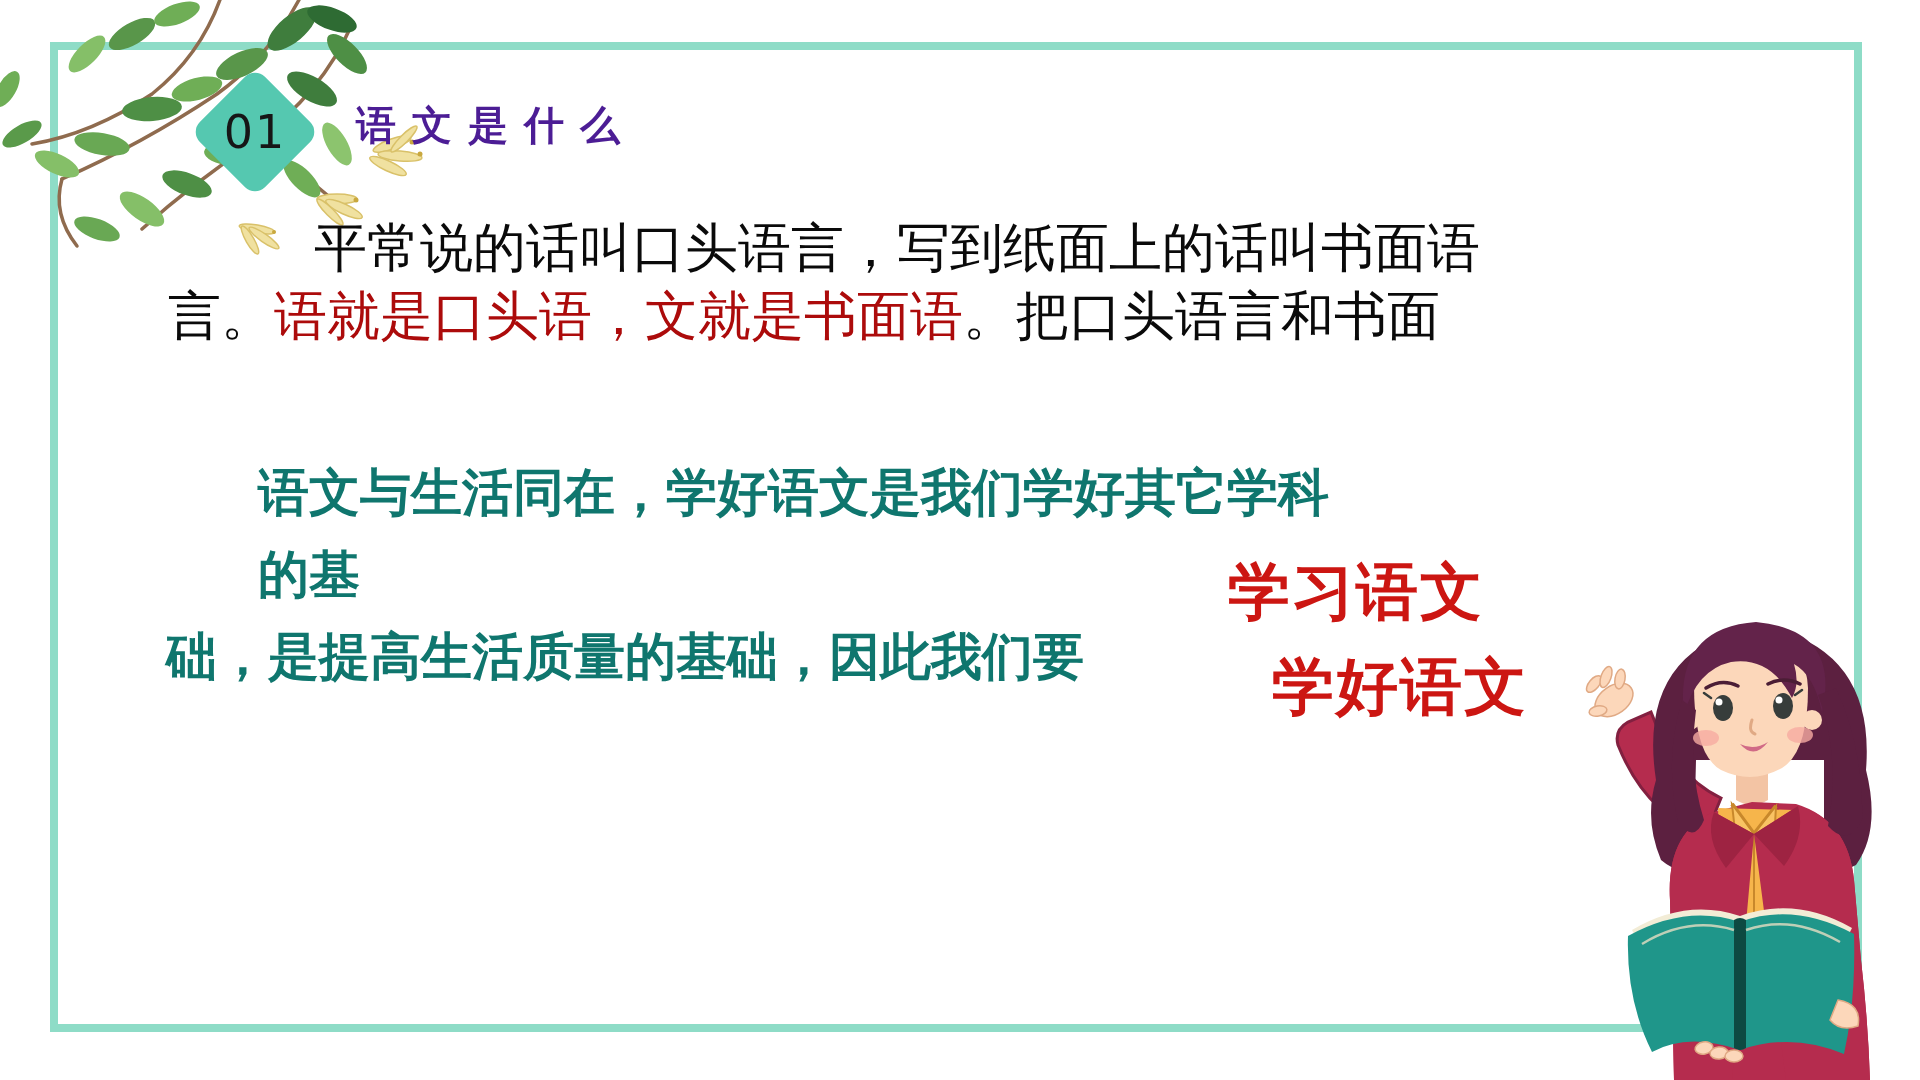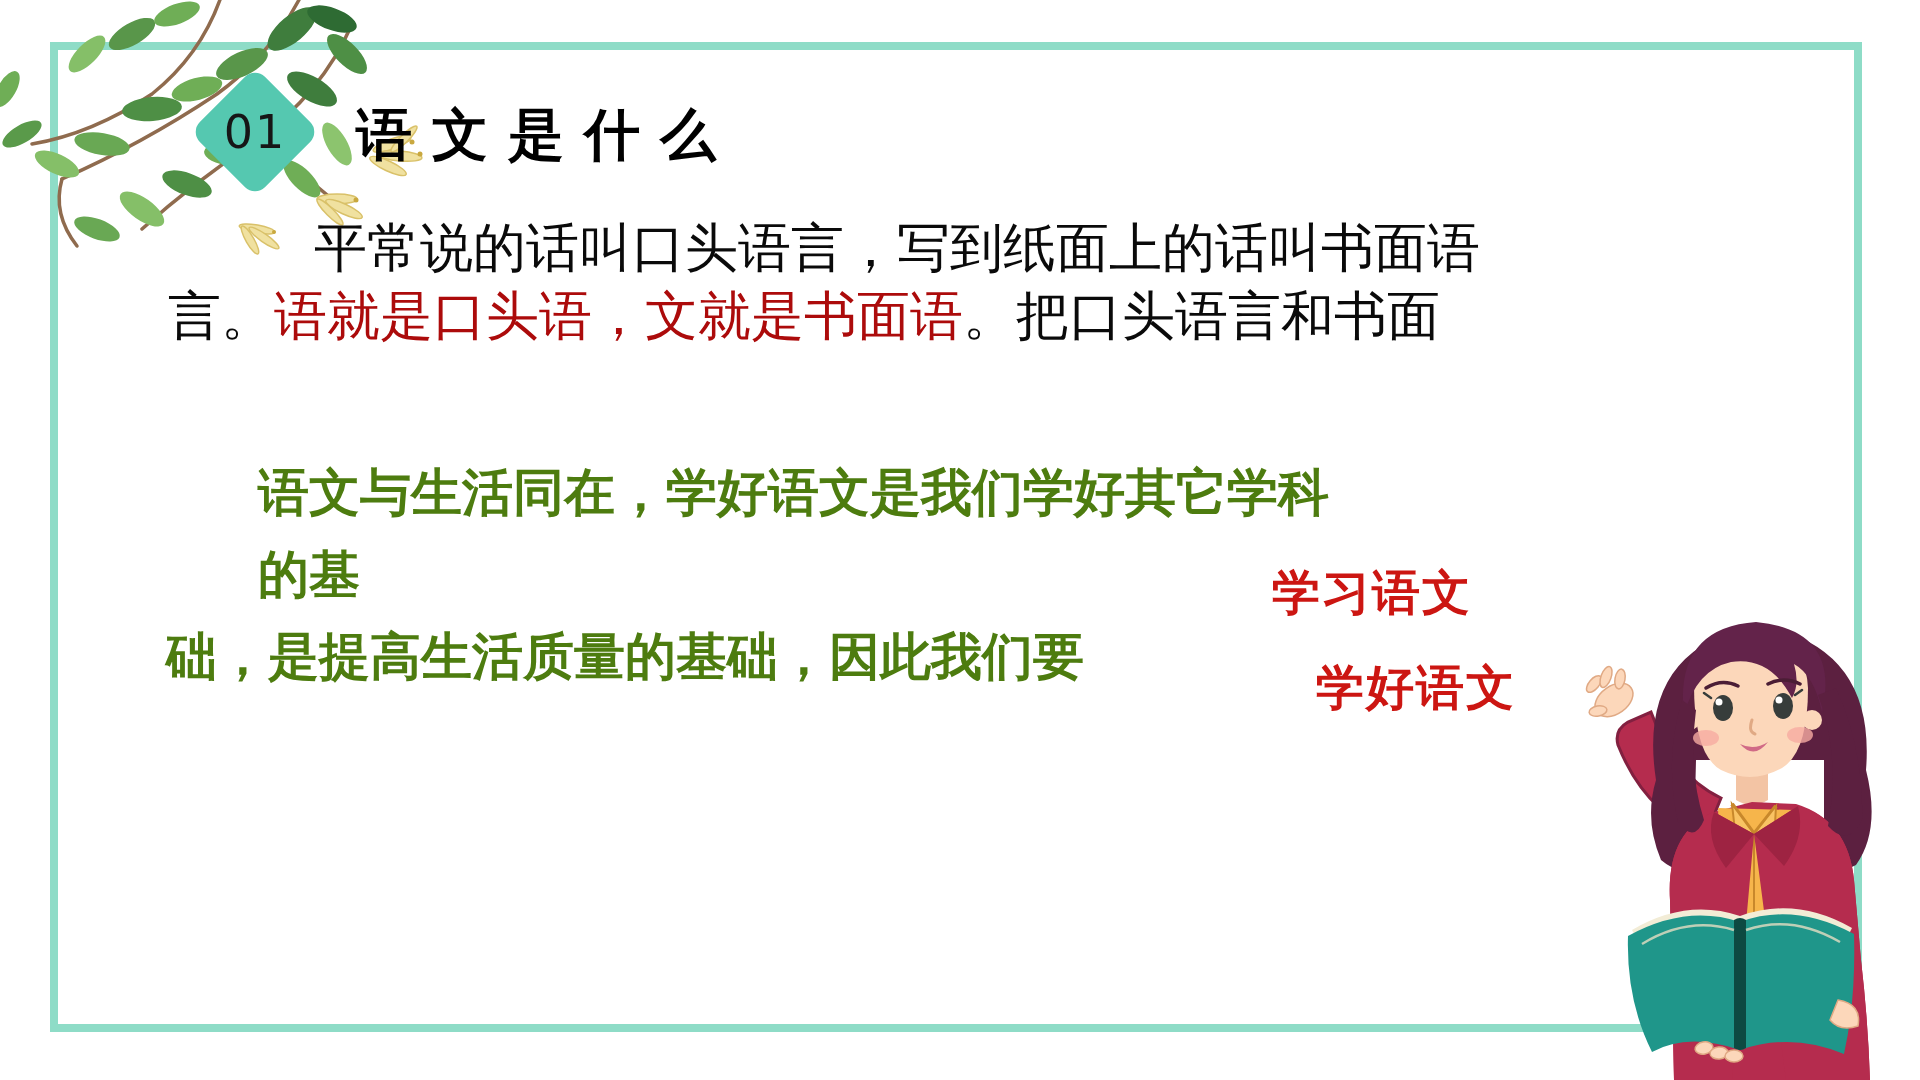--- a/index.html
+++ b/index.html
@@ -22,43 +22,42 @@
   }
   .diamond .num{
     position:absolute;inset:0;display:flex;align-items:center;justify-content:center;
     transform:rotate(-45deg);
     font-family:"DejaVu Sans",sans-serif;font-size:46px;font-weight:400;color:#161616;
     letter-spacing:2px;
   }
   
   .title{
     position:absolute;left:356px;top:98px;
-    font-size:56px;font-weight:700;color:#000000;letter-spacing:3px;
+    font-size:40px;font-weight:700;color:#4c1d95;letter-spacing:3px;
     font-family:"Liberation Serif",serif;
     text-align:center;
   }
   
   .para1{
     position:absolute;left:168px;top:214px;width:1320px;
     font-size:53px;line-height:68px;font-weight:400;color:#0a0a0a;
   }
   .para1 .indent{padding-left:146px;}
   .hl-red{color:#ac0b0b;}
   
   .para2{
     position:absolute;left:166px;top:452px;width:1200px;
-    font-size:51px;line-height:82px;font-weight:700;color:#4d7c0f;
+    font-size:51px;line-height:82px;font-weight:700;color:#0f766e;
   }
   .para2 .indent{padding-left:92px;}
   
   .emphasis{
     position:absolute;left:1228px;top:545px;
-    font-size:48px;line-height:95px;font-weight:800;color:#cc1612;
+    font-size:62px;line-height:95px;font-weight:800;color:#cc1612;
     letter-spacing:2px;
-    margin-left:44px;
   }
   .emphasis .line2{padding-left:44px;font-family:Liberation Serif, serif;}
   
   .teacher{position:absolute;left:1556px;top:580px;width:364px;height:500px;}
 </style>
 </head>
 <body>
 
 <div class="slide">
 

